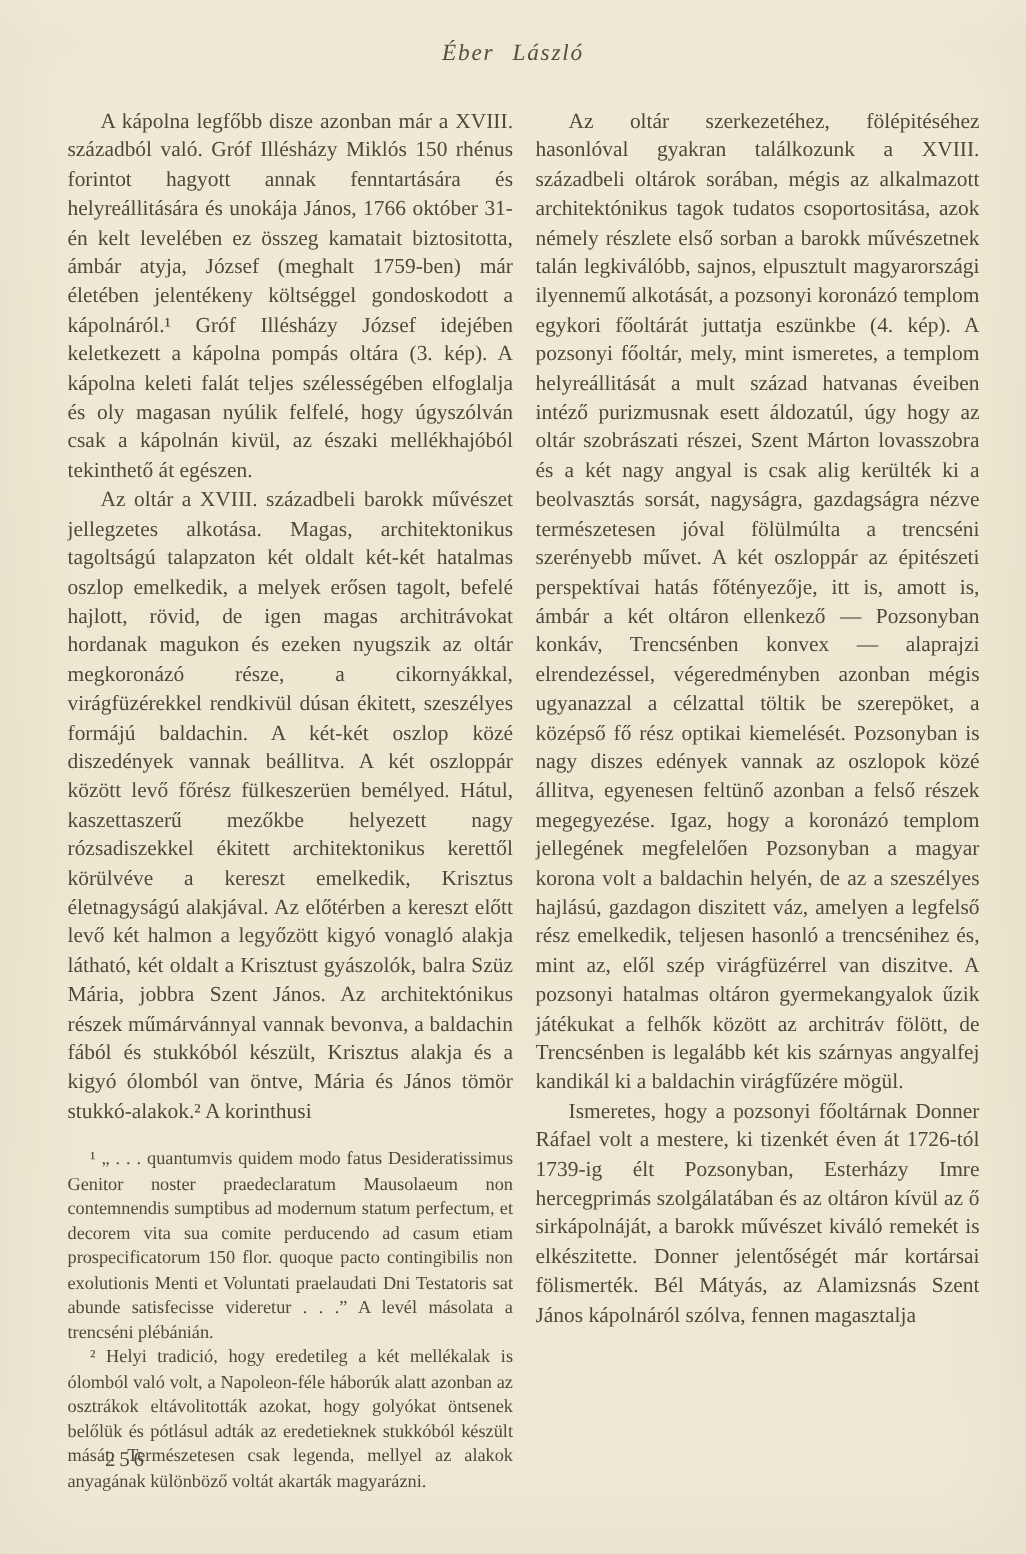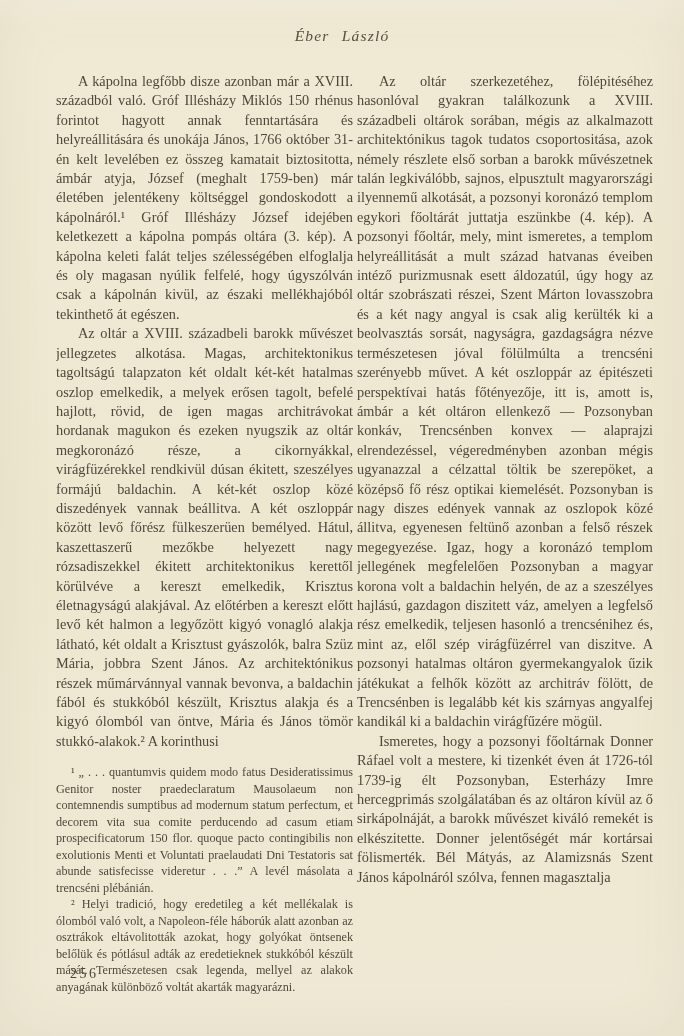--- a/index.html
+++ b/index.html
@@ -27,21 +27,21 @@
     word-spacing:7px;
     color:#584f40;
   }
   .col{
     position:absolute;top:72px;
     text-align:justify;
     font-size:14.3px;
     line-height:19.4px;
     overflow:hidden;
   }
-  .col-left{left:56px;width:297px;height:946px;}
+  .col-left{left:45px;width:297px;height:946px;}
   .col-right{left:357px;width:296px;height:924px;}
   .col p{margin:0;text-indent:0;}
   .col p.indent{text-indent:22px;}
   .footnotes{
     margin-top:13px;
     font-size:12.2px;
     line-height:16.5px;
     color:#4f483d;
   }
   .footnotes p{text-indent:15px;margin:0;}

